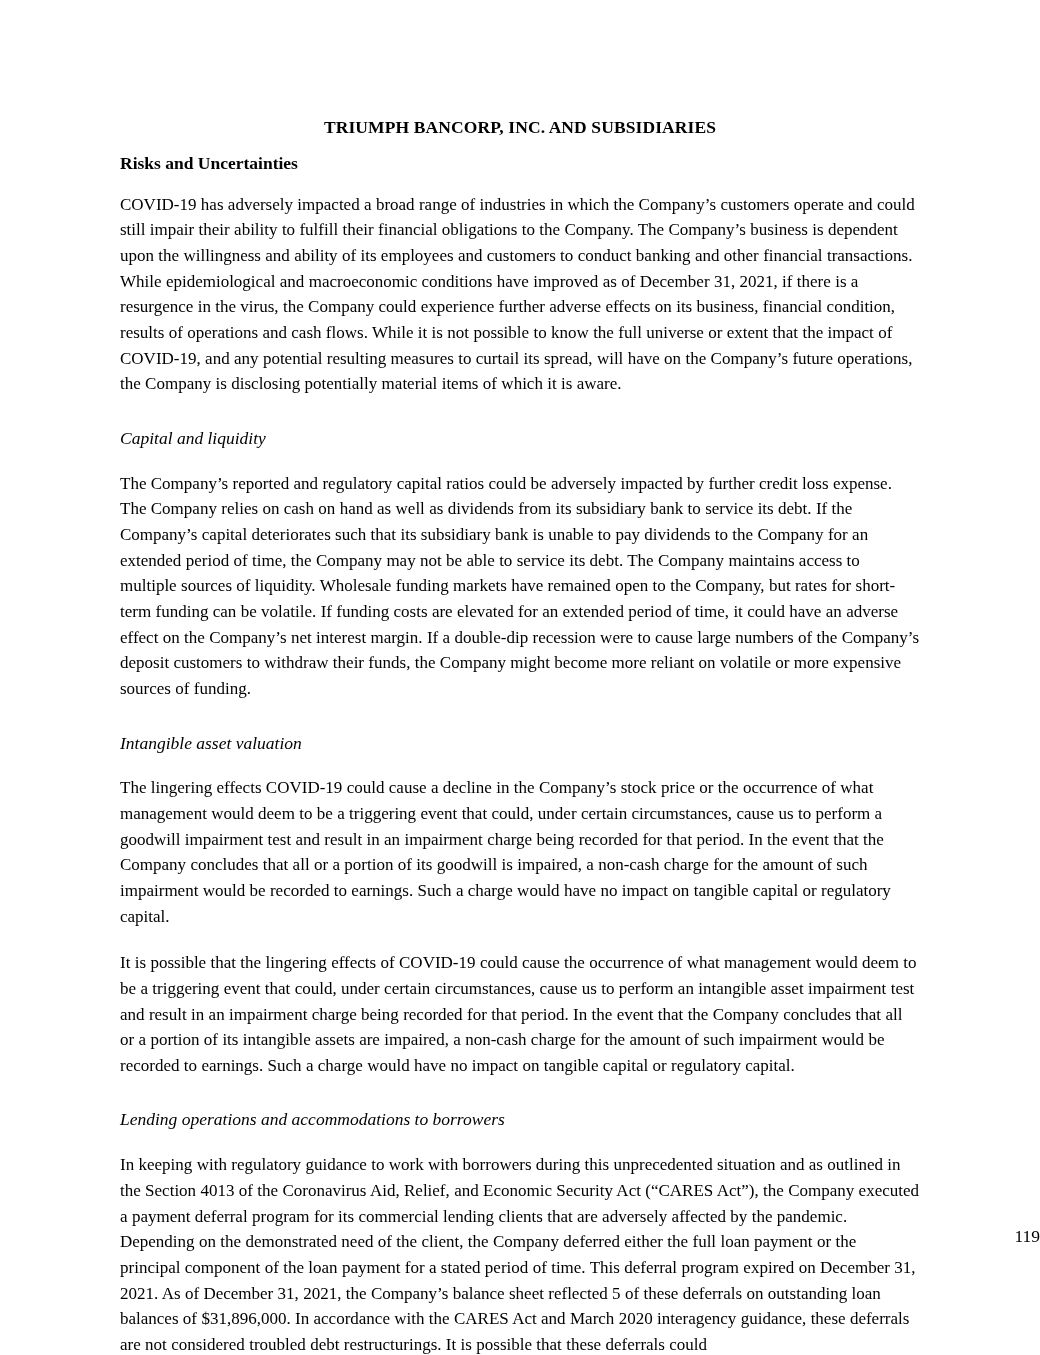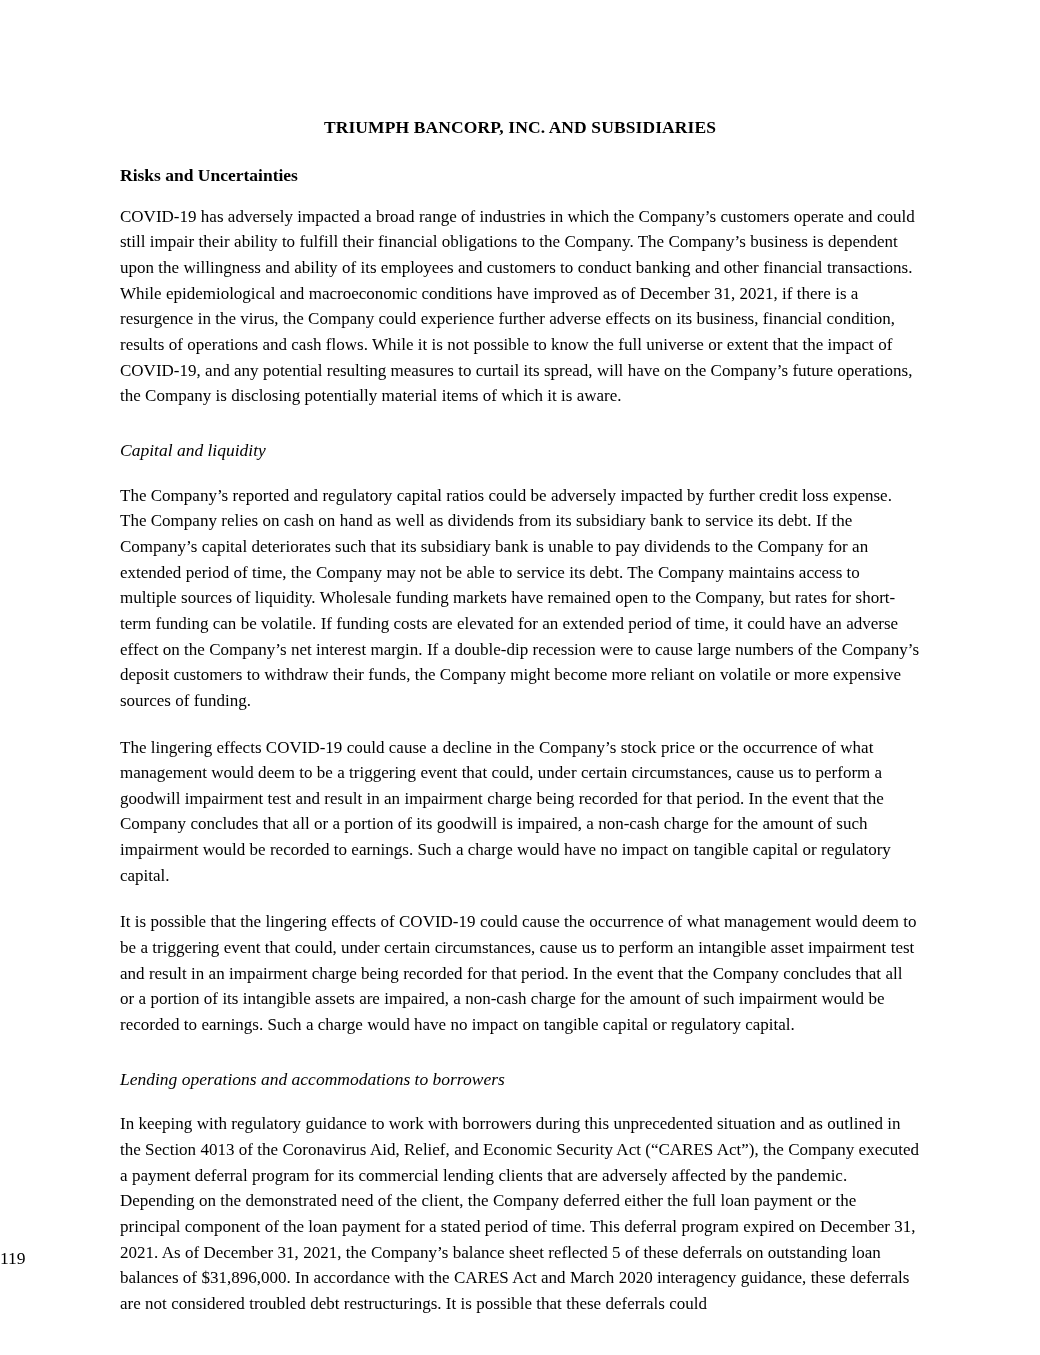--- a/index.html
+++ b/index.html
@@ -35,21 +35,21 @@
     margin-bottom: 0;
   }
   .doc-header .hline {
     display: block;
     white-space: nowrap;
   }
   .section-heading {
     font-weight: bold;
     font-size: 17.5px;
     line-height: 1.3;
-    margin-top: 24px;
+    margin-top: 12px;
     margin-bottom: 0;
   }
   .sub-heading {
     font-style: italic;
     font-size: 17.5px;
     line-height: 1.3;
     margin-top: 30px;
     margin-bottom: 0;
   }
   p.body-text {
@@ -62,24 +62,23 @@
     word-spacing: 0.1px;
   }
   p.body-text.tight {
     margin-top: 21px;
   }
   .page-number {
     position: absolute;
     left: 0;
     right: 0;
     top: 1228px;
-    text-align: left;
+    text-align: right;
     font-size: 17.5px;
     line-height: 1;
-    margin-top: 22px;
   }
 </style>
 </head>
 <body>
 
 <div class="page">
 
   <div class="content">
 
     <div class="doc-header">
@@ -87,20 +86,21 @@
     </div>
 
     <div class="section-heading">Risks and Uncertainties</div>
 
     <p class="body-text">COVID-19 has adversely impacted a broad range of industries in which the Company’s customers operate and could still impair their ability to fulfill their financial obligations to the Company. The Company’s business is dependent upon the willingness and ability of its employees and customers to conduct banking and other financial transactions. While epidemiological and macroeconomic conditions have improved as of December 31, 2021, if there is a resurgence in the virus, the Company could experience further adverse effects on its business, financial condition, results of operations and cash flows. While it is not possible to know the full universe or extent that the impact of COVID-19, and any potential resulting measures to curtail its spread, will have on the Company’s future operations, the Company is disclosing potentially material items of which it is aware.</p>
 
     <div class="sub-heading">Capital and liquidity</div>
 
     <p class="body-text tight">The Company’s reported and regulatory capital ratios could be adversely impacted by further credit loss expense. The Company relies on cash on hand as well as dividends from its subsidiary bank to service its debt. If the Company’s capital deteriorates such that its subsidiary bank is unable to pay dividends to the Company for an extended period of time, the Company may not be able to service its debt. The Company maintains access to multiple sources of liquidity. Wholesale funding markets have remained open to the Company, but rates for short-term funding can be volatile. If funding costs are elevated for an extended period of time, it could have an adverse effect on the Company’s net interest margin. If a double-dip recession were to cause large numbers of the Company’s deposit customers to withdraw their funds, the Company might become more reliant on volatile or more expensive sources of funding.</p>
 
+    <div class="sub-heading">Intangible asset valuation</div>
 
     <p class="body-text tight">The lingering effects COVID-19 could cause a decline in the Company’s stock price or the occurrence of what management would deem to be a triggering event that could, under certain circumstances, cause us to perform a goodwill impairment test and result in an impairment charge being recorded for that period. In the event that the Company concludes that all or a portion of its goodwill is impaired, a non-cash charge for the amount of such impairment would be recorded to earnings. Such a charge would have no impact on tangible capital or regulatory capital.</p>
 
     <p class="body-text tight">It is possible that the lingering effects of COVID-19 could cause the occurrence of what management would deem to be a triggering event that could, under certain circumstances, cause us to perform an intangible asset impairment test and result in an impairment charge being recorded for that period. In the event that the Company concludes that all or a portion of its intangible assets are impaired, a non-cash charge for the amount of such impairment would be recorded to earnings. Such a charge would have no impact on tangible capital or regulatory capital.</p>
 
     <div class="sub-heading">Lending operations and accommodations to borrowers</div>
 
     <p class="body-text tight">In keeping with regulatory guidance to work with borrowers during this unprecedented situation and as outlined in the Section 4013 of the Coronavirus Aid, Relief, and Economic Security Act (“CARES Act”), the Company executed a payment deferral program for its commercial lending clients that are adversely affected by the pandemic. Depending on the demonstrated need of the client, the Company deferred either the full loan payment or the principal component of the loan payment for a stated period of time. This deferral program expired on December 31, 2021. As of December 31, 2021, the Company’s balance sheet reflected 5 of these deferrals on outstanding loan balances of $31,896,000. In accordance with the CARES Act and March 2020 interagency guidance, these deferrals are not considered troubled debt restructurings. It is possible that these deferrals could</p>
 
   </div>

